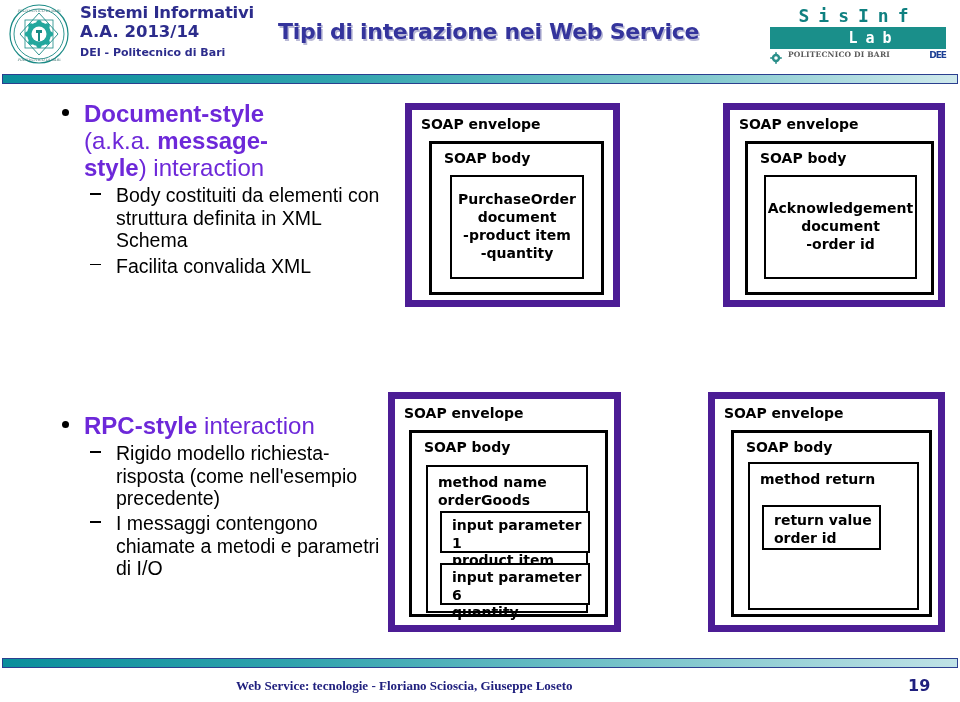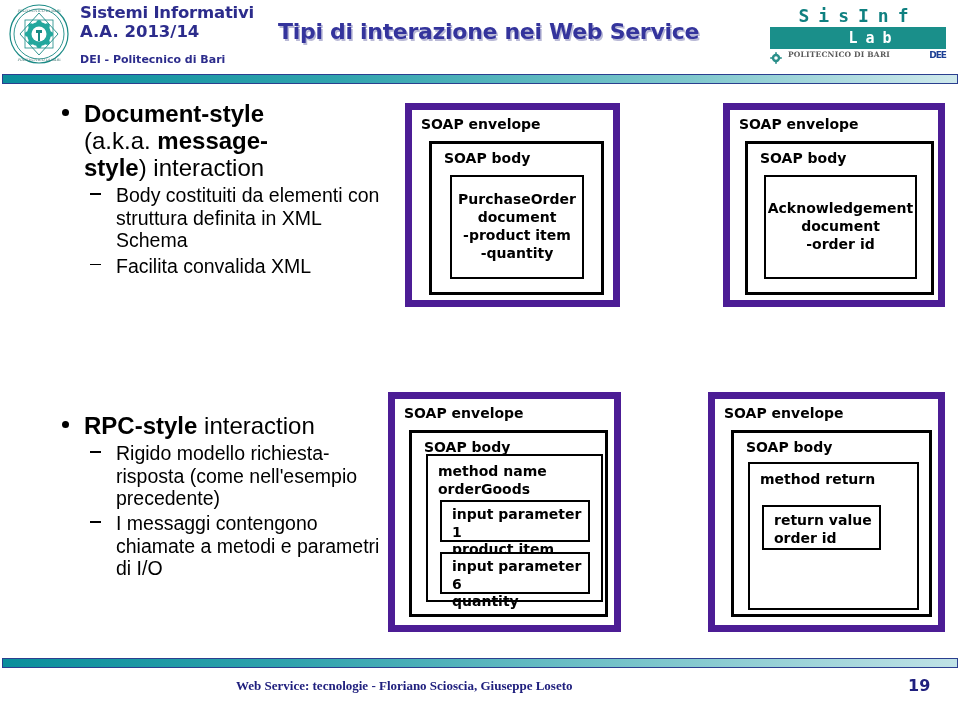--- a/index.html
+++ b/index.html
@@ -36,21 +36,21 @@
     white-space: nowrap;
   }
   #courseYear {
     font-family: "DejaVu Sans", sans-serif;
     font-size: 16.5px; font-weight: bold; color: #2c2c8c;
     margin-top: 1px;
   }
   #courseDept {
     font-family: "DejaVu Sans", sans-serif;
     font-size: 11px; font-weight: bold; color: #2c2c8c;
-    margin-top: 13px; white-space: nowrap;
+    margin-top: 6px; white-space: nowrap;
   }
 
   #slideTitle {
     position: absolute; left: 278px; top: 19px;
     font-family: "DejaVu Sans", sans-serif;
     font-size: 22px; font-weight: bold;
     color: #34349c;
     text-shadow: 1.5px 1.5px 0px #b9b9d6;
     white-space: nowrap;
     letter-spacing: -0.3px;
@@ -103,21 +103,21 @@
     background: linear-gradient(to right, #0a8e9c 0%, #30a4ae 35%, #7fc8cd 72%, #cfe9ec 100%);
     border: 1px solid #2b3f8f;
   }
 
   
   .bulletBlock { position: absolute; }
 
   .l1 {
     position: relative;
     font-family: "Liberation Sans", sans-serif;
-    font-size: 24px; color: #000000;
+    font-size: 24px; color: #6d28d9;
     line-height: 1.13;
     padding-left: 30px;
   }
   .l1 .dot {
     position: absolute; left: 8px; top: 9px;
     width: 7px; height: 7px; border-radius: 50%; background: #000;
   }
   .l1 b { font-weight: bold; }
 
   .l2 {
@@ -312,21 +312,21 @@
     <div class="l2">
       <span class="dash"></span>
       <span>I messaggi contengono chiamate a metodi e parametri di I/O</span>
     </div>
   </div>
 
   <div class="dgm" style="left:388px; top:392px; width:233px; height:240px;">
     <div class="boxLabel lblEnv">SOAP envelope</div>
     <div class="dgm2" style="left:14px; top:31px; width:199px; height:187px;">
       <div class="boxLabel lblBody">SOAP body</div>
-      <div class="dgm3" style="left:14px; top:21px; width:177px; height:148px;">
+      <div class="dgm3" style="left:14px; top:32px; width:162px; height:148px;">
         <div class="boxLabel lblLeft">method name
 orderGoods</div>
         <div class="dgm3" style="left:12px; top:44px; width:150px; height:42px;">
           <div class="boxLabel lblLeft" style="top:4px;">input parameter 1
 product item</div>
         </div>
         <div class="dgm3" style="left:12px; top:96px; width:150px; height:42px;">
           <div class="boxLabel lblLeft" style="top:4px;">input parameter 6
 quantity</div>
         </div>

